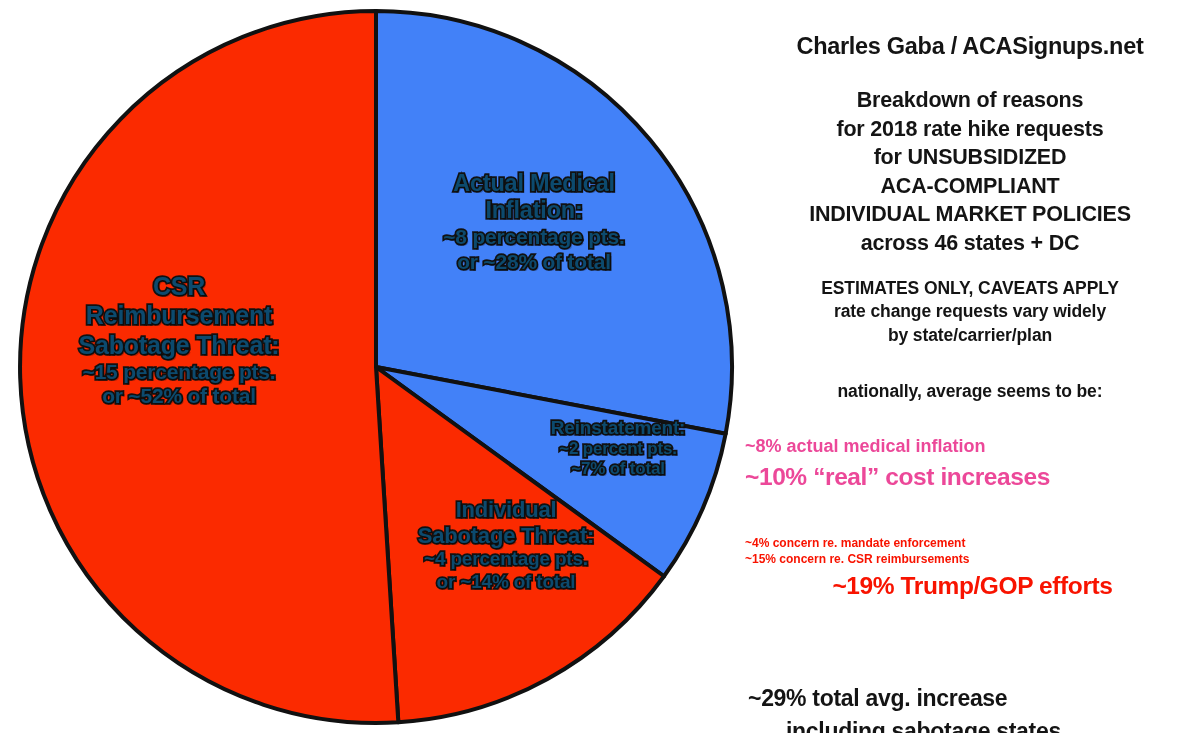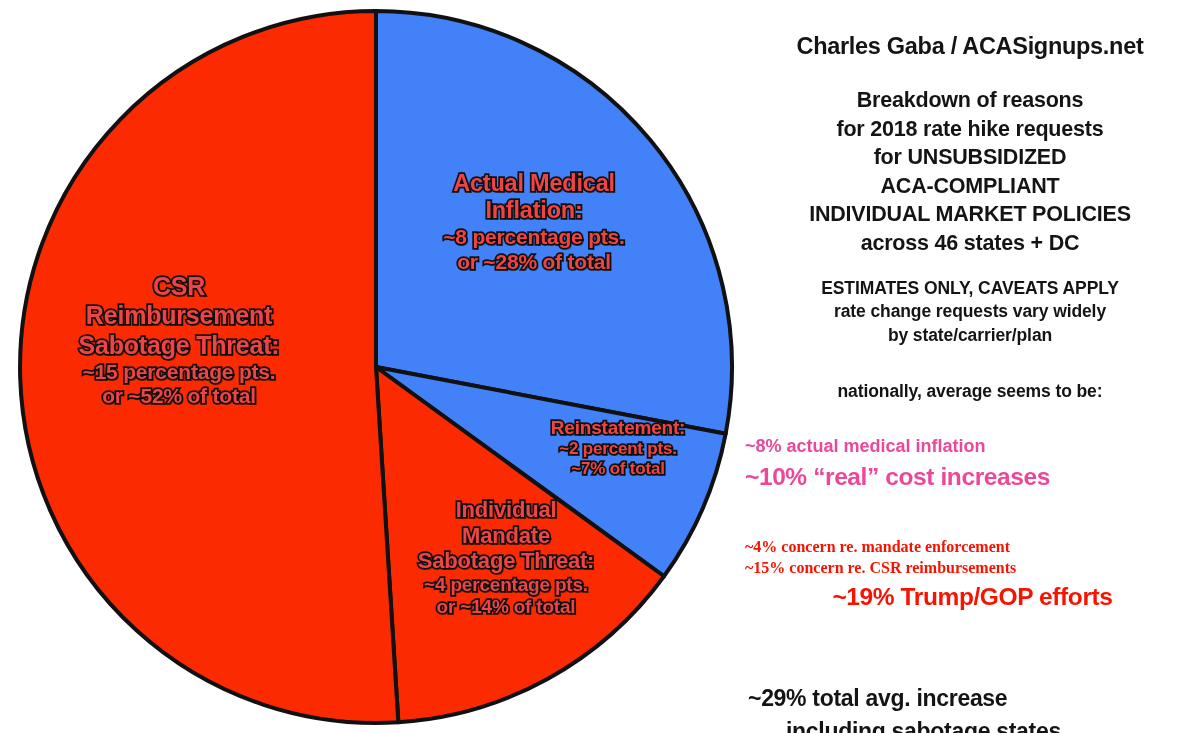--- a/index.html
+++ b/index.html
@@ -14,21 +14,21 @@
   #stage { position:relative; width:1200px; height:733px; }
 
   
   #pie-area { position:absolute; left:0; top:0; width:740px; height:733px; }
   #pie-svg  { position:absolute; left:0; top:0; }
 
   
   .pie-label {
     position:absolute;
     text-align:center;
-    color:#ef4444;
+    color:#0c4a6e;
     font-weight:bold;
     line-height:1.17;
     letter-spacing:-0.2px;
     -webkit-text-stroke:3.4px #111111;
     paint-order:stroke fill;
     text-shadow:
       2px 2px 0 rgba(0,0,0,.25);
     white-space:nowrap;
   }
   .pie-label .ln { display:block; }
@@ -66,21 +66,21 @@
 
   #nationally  { top:381px; font-size:17.5px; letter-spacing:-0.1px; }
 
   #blue-block  { top:435px; text-align:left; padding-left:5px; }
   #blue-block .ln { display:block; color:#ec4899; font-weight:bold; white-space:nowrap; }
   #blue-block .s1 { font-size:18px; line-height:1.33; }
   #blue-block .s2 { font-size:24.5px; line-height:1.45; letter-spacing:-0.4px; }
 
   #red-block   { top:536px; text-align:left; padding-left:5px; }
   #red-block .ln { display:block; color:#F81300; font-weight:bold; white-space:nowrap; }
-  #red-block .s1 { font-size:16px; line-height:1.33;font-family:Liberation Serif, serif; }
+  #red-block .s1 { font-size:12px; line-height:1.33; }
   #red-block .s2 { font-size:24.5px; line-height:1.45; letter-spacing:-0.4px;text-align:center; }
 
   #total-block { top:648px; text-align:left; padding-left:8px;margin-top:34px; }
   #total-block .ln { display:block; font-size:23px; font-weight:bold; line-height:1.42;
                      letter-spacing:-0.3px; white-space:nowrap; color:#141414; }
   #total-block .indent { padding-left:38px; }
 </style>
 </head>
 <body>
 
@@ -112,21 +112,20 @@
     </div>
 
     <div class="pie-label" id="label-carrier">
       <span class="ln big">Reinstatement:</span>
       <span class="ln sml">~2 percent pts.</span>
       <span class="ln sml">~7% of total</span>
     </div>
 
     <div class="pie-label" id="label-mandate">
       <span class="ln big">Individual</span>
-      <span class="ln big">Mandate</span>
       <span class="ln big">Sabotage Threat:</span>
       <span class="ln sml">~4 percentage pts.</span>
       <span class="ln sml">or ~14% of total</span>
     </div>
   </div>
 
   <div id="panel">
 
     <div class="blk" id="byline">Charles Gaba / ACASignups.net</div>
 

